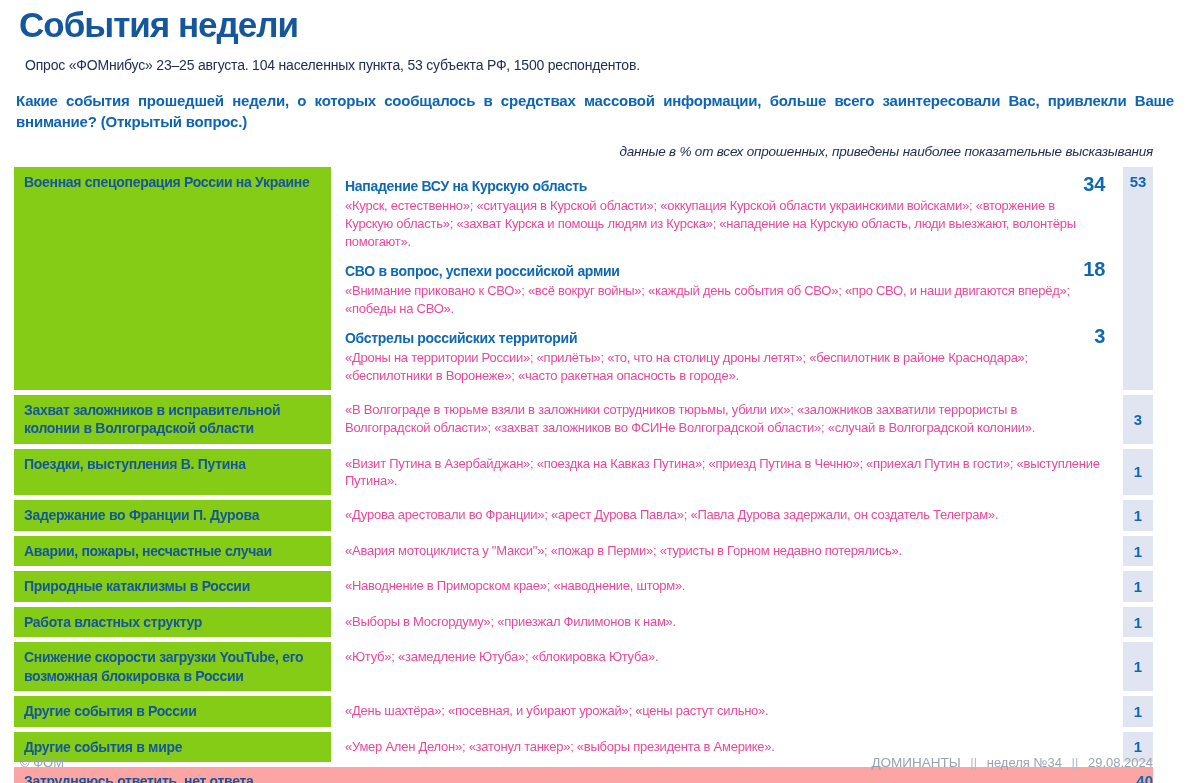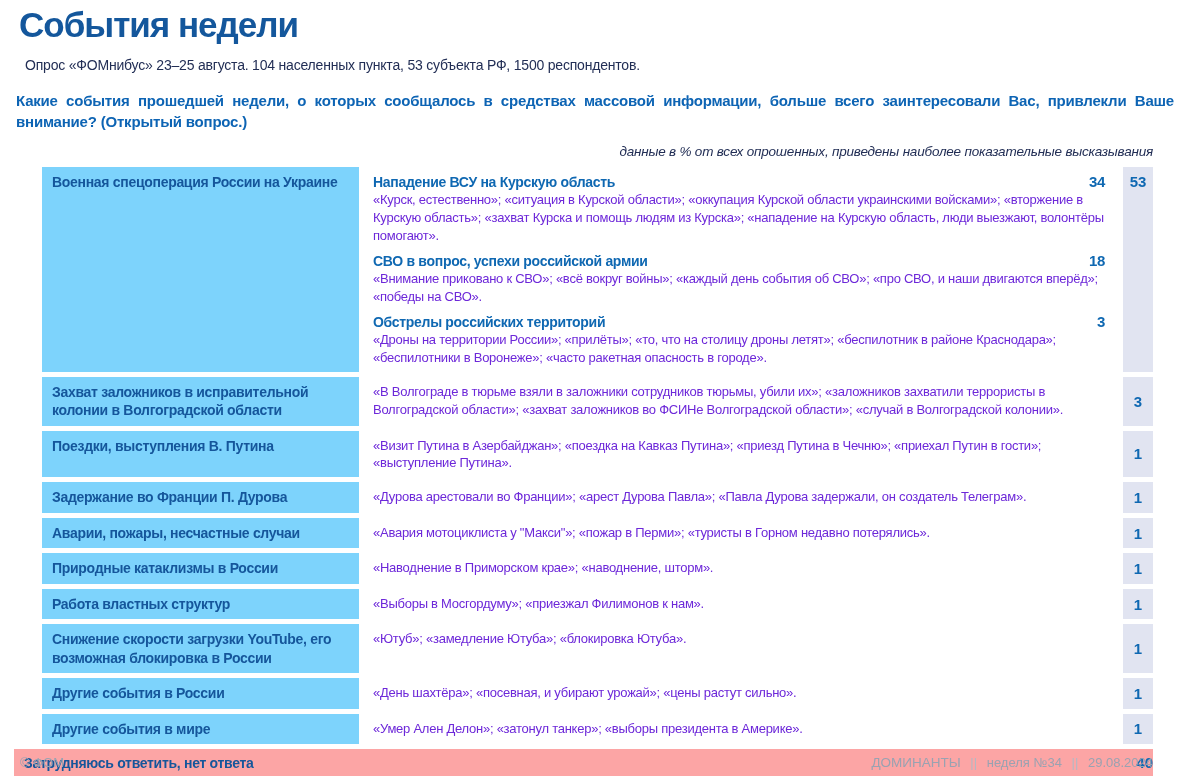--- a/index.html
+++ b/index.html
@@ -19,37 +19,37 @@
     margin:17px 16px 0 16px;font-size:15px;font-weight:bold;color:#0d64b4;
     text-align:justify;line-height:1.45;letter-spacing:-0.2px;
   }
   .note{
     width:1139px;margin:11px 0 8px 14px;text-align:right;font-style:italic;
     font-size:13.5px;color:#222e55;letter-spacing:-0.2px;
   }
   .results-table{margin-left:14px;width:1139px;}
   .row{display:flex;margin-bottom:5px;align-items:stretch;}
   .cat{
-    width:317px;flex:none;background:#7dd3fc;padding:6px 10px 6px 10px;box-sizing:border-box;
-    color:#15569b;font-weight:bold;font-size:14px;line-height:1.32;letter-spacing:-0.3px;margin-left:28px;
+    width:317px;flex:none;background:#84cc16;padding:6px 10px 6px 10px;box-sizing:border-box;
+    color:#15569b;font-weight:bold;font-size:14px;line-height:1.32;letter-spacing:-0.3px;
   }
   .quotes{flex:1;padding:5px 10px 0 14px;box-sizing:border-box;min-width:0;}
   .total{
     width:30px;flex:none;background:#e1e4f1;margin-left:8px;
     display:flex;justify-content:center;align-items:center;
     color:#0f68b2;font-weight:bold;font-size:15px;
   }
   .row:first-child .total{align-items:flex-start;padding-top:6px;box-sizing:border-box;}
   .subhead{
     display:flex;justify-content:space-between;align-items:baseline;
     color:#0f68b2;font-weight:bold;font-size:14px;letter-spacing:-0.3px;margin-top:1px;
   }
-  .subvalue{margin-left:12px;font-size:15px;}
+  .subvalue{margin-left:12px;font-size:20px;}
   .qtext{
-    color:#6d28d9;font-size:13px;line-height:1.38;letter-spacing:-0.25px;
+    color:#ec4899;font-size:13px;line-height:1.38;letter-spacing:-0.25px;
     margin:1px 0 7px 0;
   }
   .quotes .qtext:last-child{margin-bottom:5px;}
   .answer-bar{
     display:flex;justify-content:space-between;align-items:center;
     background:#fca5a5;padding:5px 0 5px 10px;margin-top:0;
   }
   .answer-bar .bar-label{
     color:#15569b;font-weight:bold;font-size:14px;letter-spacing:-0.3px;
   }

